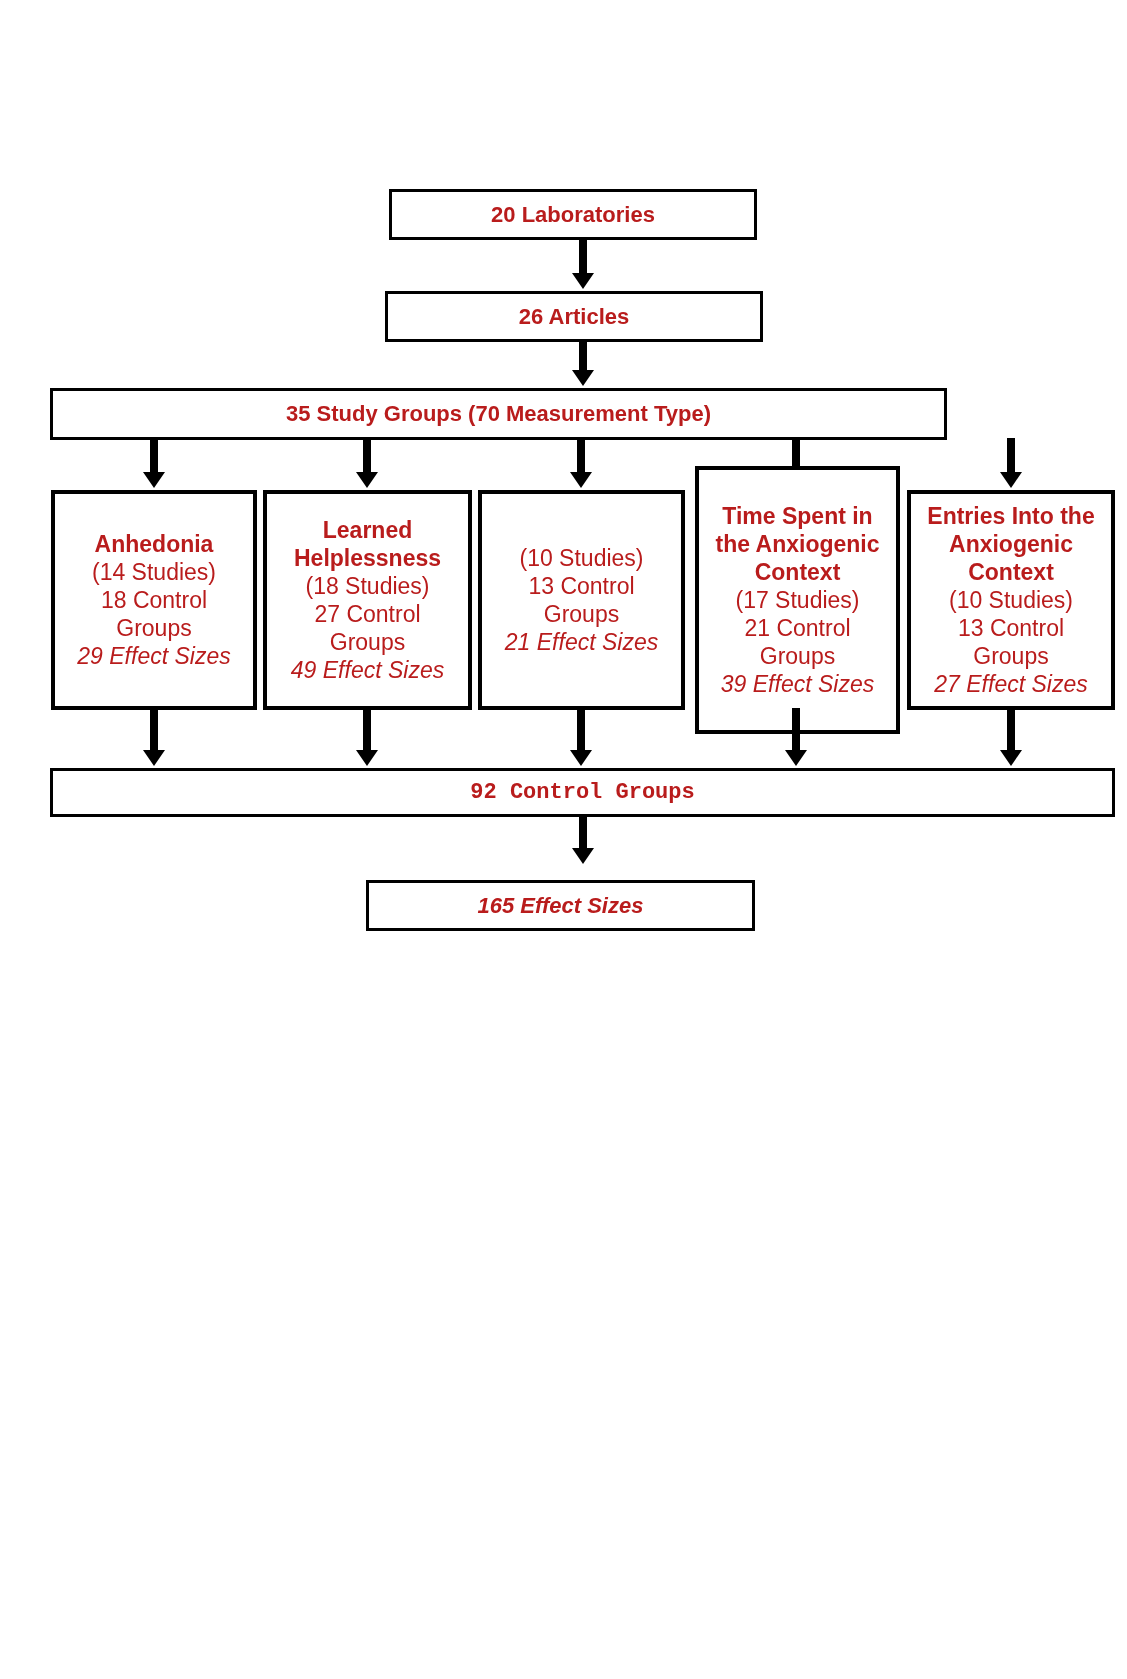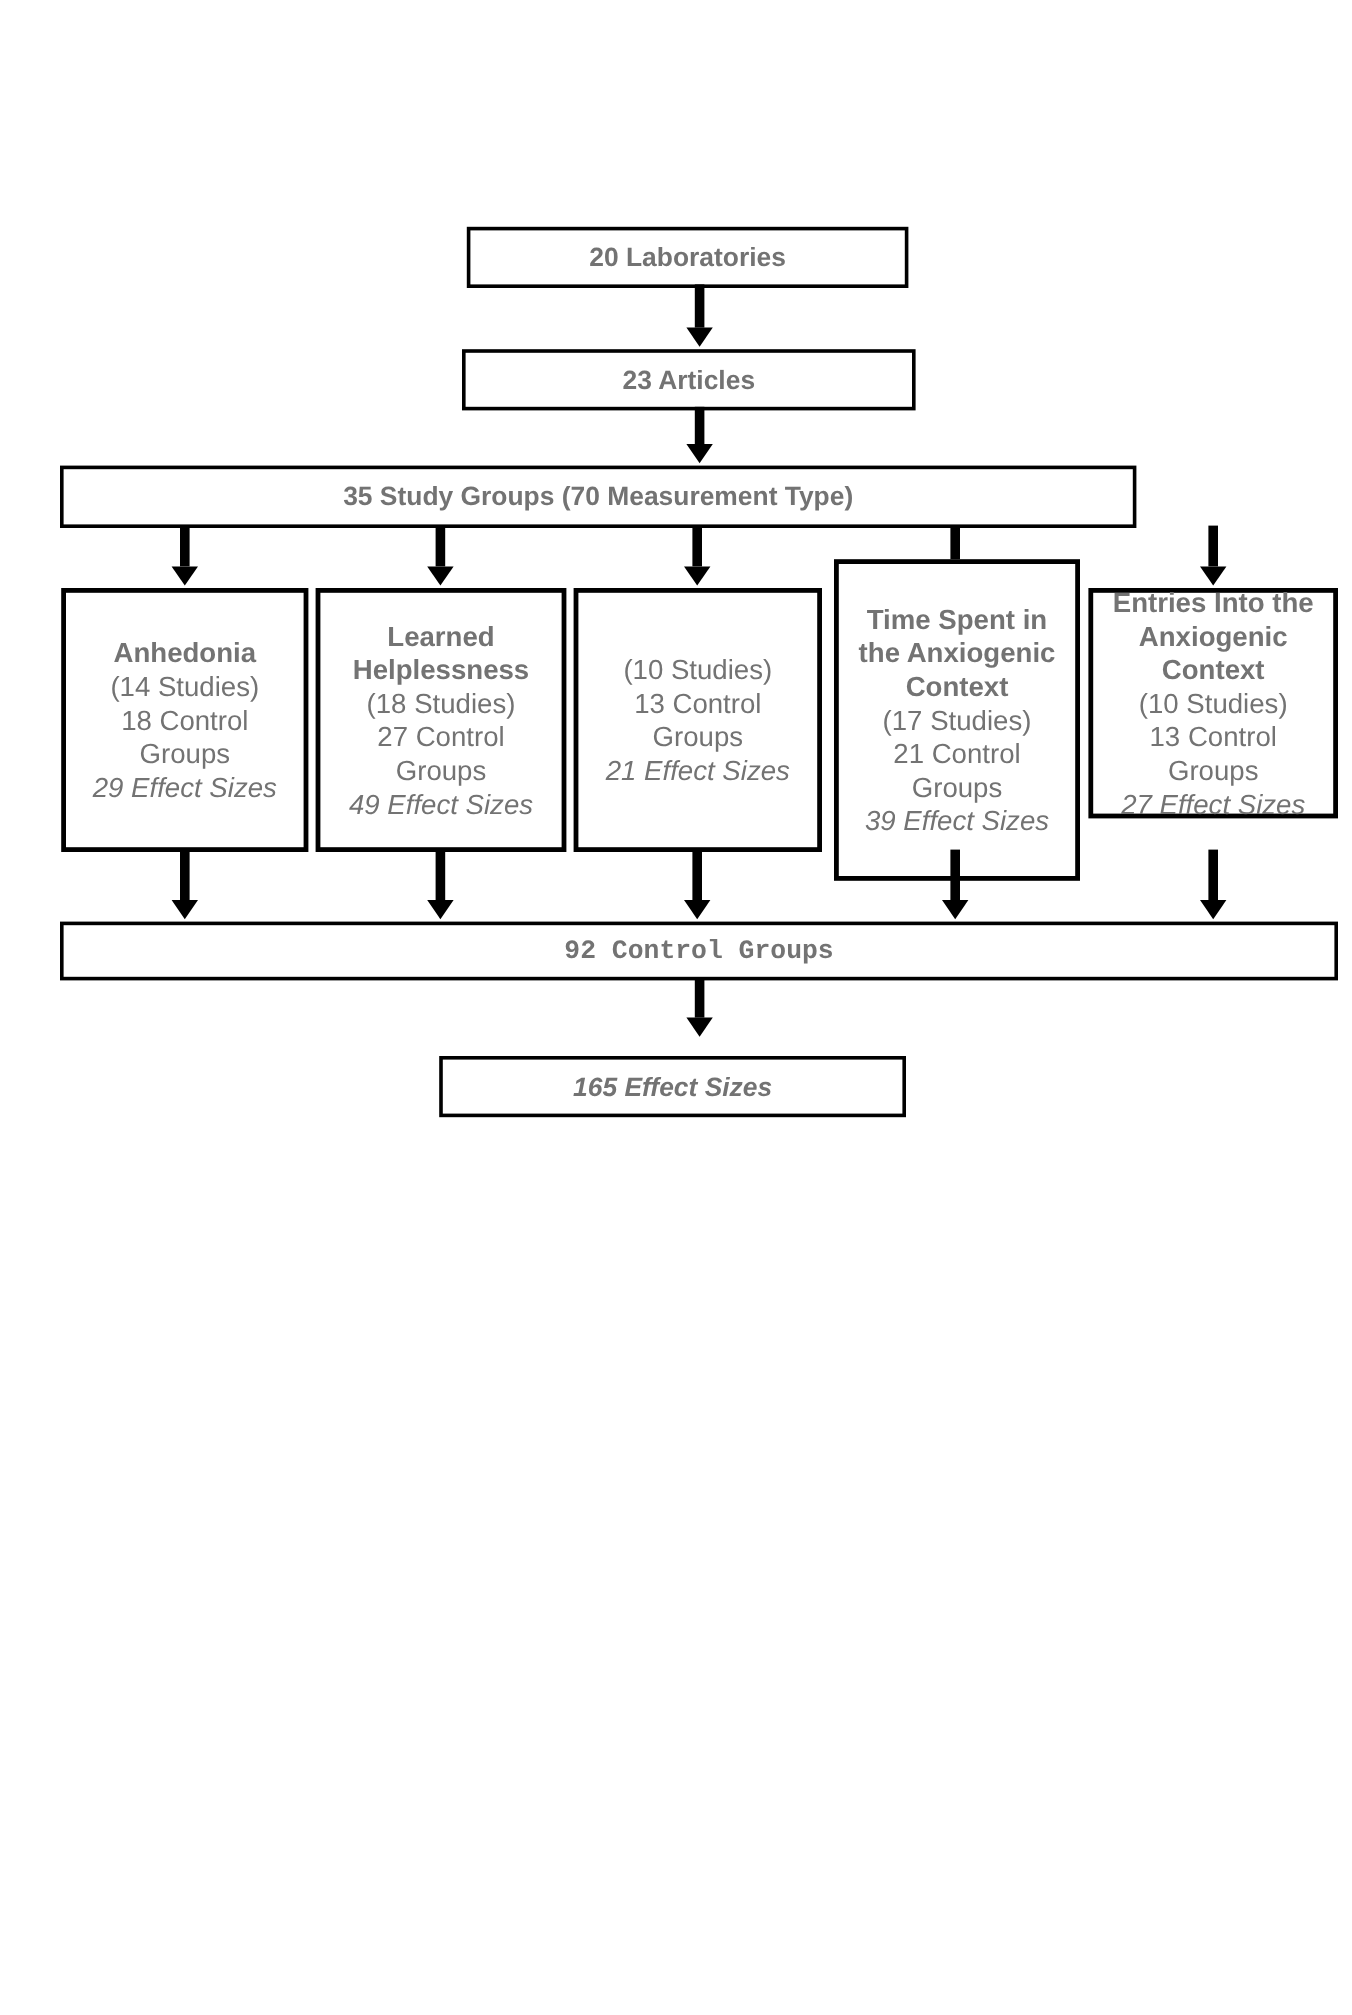--- a/index.html
+++ b/index.html
@@ -2,21 +2,21 @@
 <html><head>
 <meta charset="utf-8">
 <style>
   html, body { margin: 0; padding: 0; background: #ffffff; }
   .canvas {
     position: relative;
     width: 1127px;
     height: 1679px;
     background: #ffffff;
     font-family: "Liberation Sans", sans-serif;
-    color: #737373;
+    color: #b91c1c;
     overflow: hidden;
   }
   .box {
     position: absolute;
     box-sizing: border-box;
     border: 3px solid #000000;
     background: #ffffff;
     display: flex;
     align-items: center;
     justify-content: center;
@@ -61,21 +61,21 @@
 
 <div class="canvas">
 
   <div class="box" style="left:389px; top:189px; width:368px; height:51px;">
     <span class="bar-label">20 Laboratories</span>
   </div>
 
   <div class="arrow" style="left:579px; top:237px; height:36px;"></div>
 
   <div class="box" style="left:385px; top:291px; width:378px; height:51px;">
-    <span class="bar-label">23 Articles</span>
+    <span class="bar-label">26 Articles</span>
   </div>
 
   <div class="arrow" style="left:579px; top:339px; height:31px;"></div>
 
   <div class="box" style="left:50px; top:388px; width:897px; height:52px;">
     <span class="bar-label">35 Study Groups (70 Measurement Type)</span>
   </div>
 
   <div class="arrow" style="left:150px; top:438px; height:34px;"></div>
   <div class="arrow" style="left:363px; top:438px; height:34px;"></div>
@@ -110,21 +110,21 @@
   <div class="box cat" style="left:695px; top:466px; width:205px; height:268px;">
     <span class="title">Time Spent in
 the Anxiogenic
 Context</span>
     <span class="studies">(17 Studies)</span>
     <span class="control">21 Control
 Groups</span>
     <span class="effect">39 Effect Sizes</span>
   </div>
 
-  <div class="box cat" style="left:907px; top:490px; width:208px; height:192px;">
+  <div class="box cat" style="left:907px; top:490px; width:208px; height:220px;">
     <span class="title">Entries Into the
 Anxiogenic
 Context</span>
     <span class="studies">(10 Studies)</span>
     <span class="control">13 Control
 Groups</span>
     <span class="effect">27 Effect Sizes</span>
   </div>
 
   <div class="arrow" style="left:150px; top:708px; height:42px;"></div>

